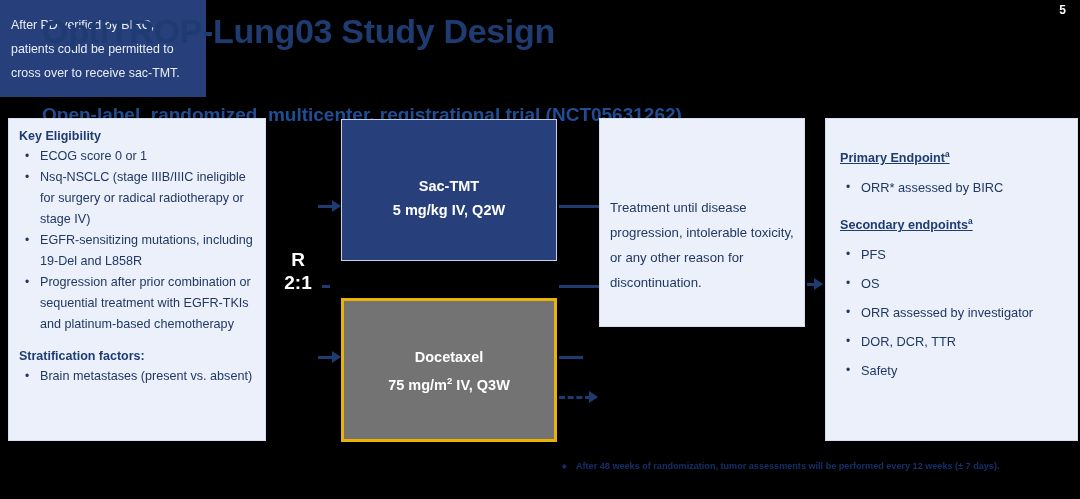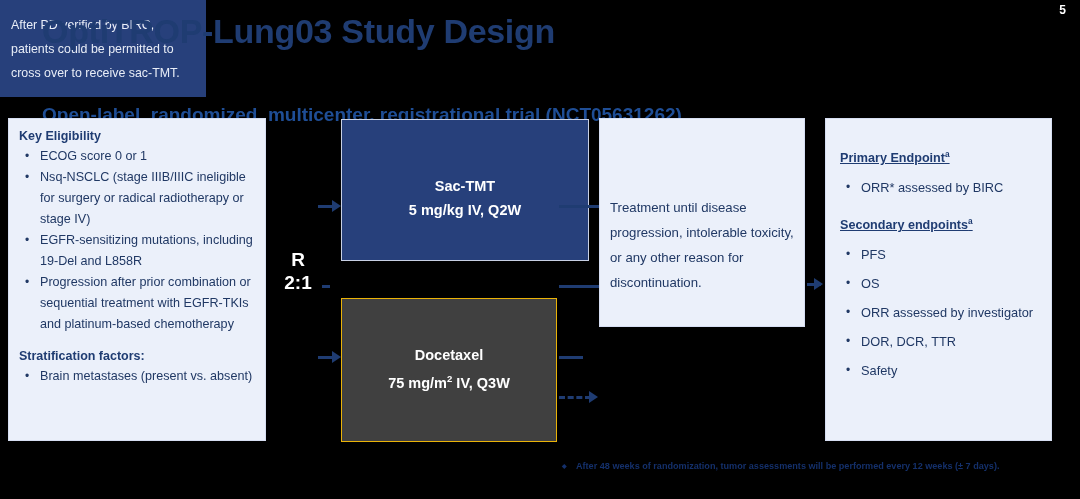--- a/index.html
+++ b/index.html
@@ -49,22 +49,22 @@
     background: #EBF0FA;
     border: 1px solid #D6DEF2;
   }
   .panel-dark {
     position: absolute;
     background: #27407B;
     border: 1px solid #C8D0E4;
   }
   .panel-gray {
     position: absolute;
-    background: #404040;
-    border: 1px solid #eab308;
+    background: #737373;
+    border: 3px solid #eab308;
   }
 
   
   #eligibility {
     left: 8px; top: 118px;
     width: 258px; height: 323px;
     padding: 10px 8px 8px 10px;
   }
   .sec-head {
     font-size: 12.5px;
@@ -97,21 +97,21 @@
     text-align: center;
     color: #FFFFFF;
     font-size: 19px;
     font-weight: bold;
     line-height: 23px;
   }
 
   
   #arm-a {
     left: 341px; top: 119px;
-    width: 248px; height: 142px; padding-left: 40px;
+    width: 216px; height: 142px; padding-left: 40px;
   }
   #arm-b {
     left: 341px; top: 298px;
     width: 216px; height: 144px;
   }
   .arm-text {
     position: absolute;
     left: 0; right: 0;
     text-align: center;
     color: #FFFFFF;
@@ -143,21 +143,21 @@
   }
   #crossover-box .body {
     font-size: 12.4px;
     line-height: 24px;
     color: #E8EDF7;
   }
 
   
   #endpoints {
     left: 825px; top: 118px;
-    width: 227px; height: 323px;
+    width: 253px; height: 323px;
     padding: 30px 8px 0 14px;
   }
   .ep-head {
     font-size: 12.6px;
     font-weight: bold;
     color: #1F3C72;
     text-decoration: underline;
     margin-bottom: 8px;
   }
   #endpoints ul.bullets li { line-height: 29px; font-size: 12.8px; }

